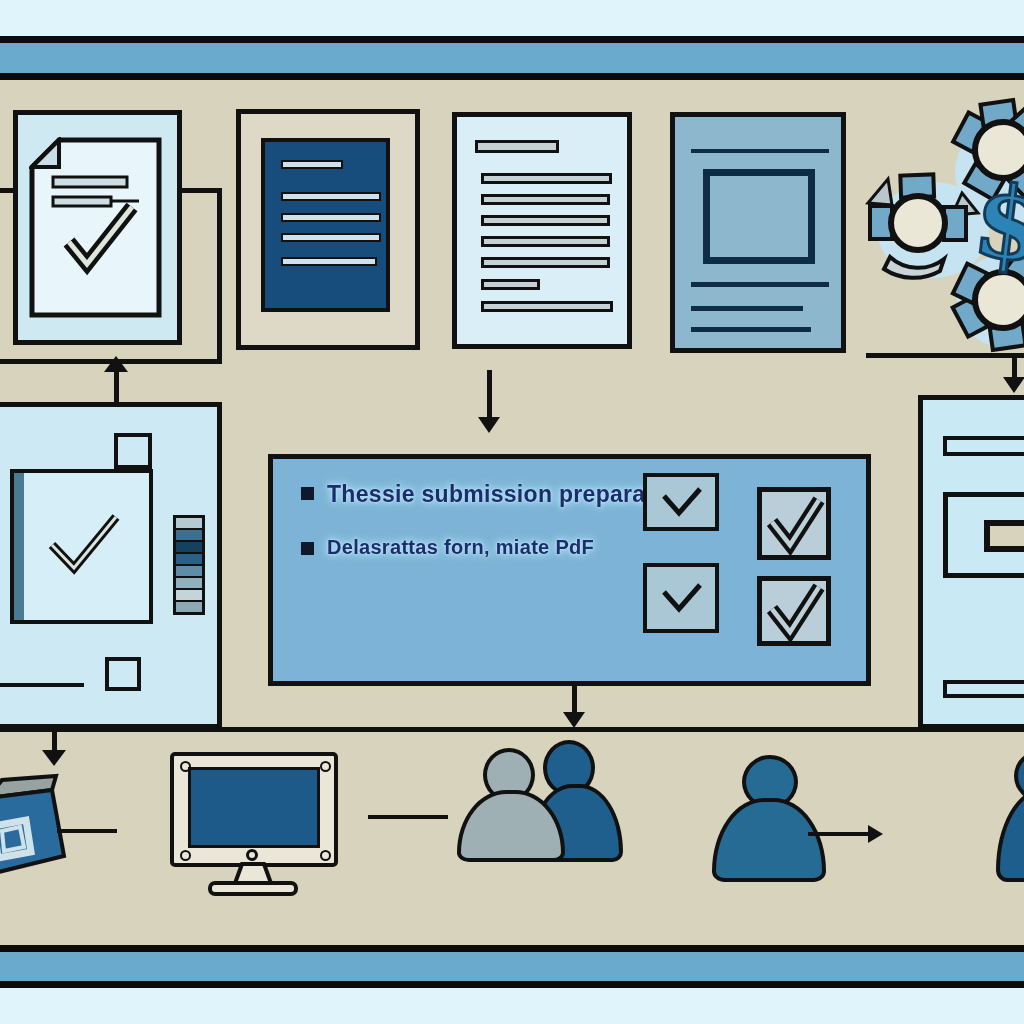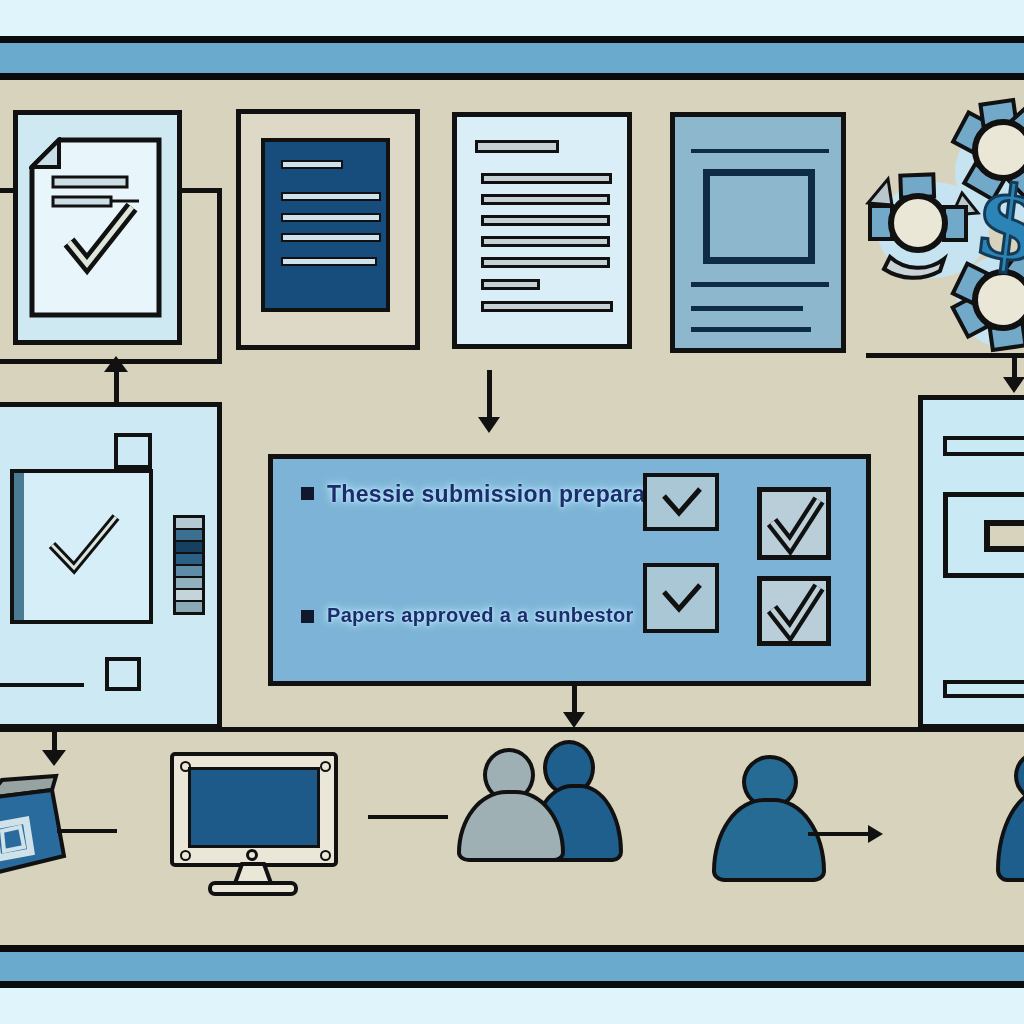--- a/index.html
+++ b/index.html
@@ -152,23 +152,23 @@
       </div>
     <div class="abs" style="left:108px;top:250px;width:36px;height:34px;border:4px solid #111;"></div>
     <div class="abs hline" style="left:-5px;top:276px;width:92px;height:4px;"></div>
   </div>
 
   <div class="abs card" style="left:268px;top:454px;width:603px;height:232px;background:#7cb3d6;">
     <div class="bullet-row" style="left:28px;top:22px;">
       <span class="bullet-sq"></span>
       <span class="bullet-text" style="font-size:23px;">Thessie submission preparation</span>
     </div>
-    <div class="bullet-row" style="left:28px;top:145px;">
+    <div class="bullet-row" style="left:28px;top:77px;">
       <span class="bullet-sq"></span>
-      <span class="bullet-text" style="font-size:20px;">Papers approved a a sunbestor</span>
+      <span class="bullet-text" style="font-size:20px;">Delasrattas forn, miate PdF</span>
     </div>
     <div class="abs cb" style="left:370px;top:14px;width:76px;height:58px;">
       <svg width="68" height="50" viewBox="0 0 68 50">
         <polyline points="17,19 32,36 53,12" fill="none" stroke="#111" stroke-width="5"></polyline>
       </svg>
     </div>
     <div class="abs cb" style="left:370px;top:104px;width:76px;height:70px;">
       <svg width="68" height="62" viewBox="0 0 68 62">
         <polyline points="17,25 32,42 53,18" fill="none" stroke="#111" stroke-width="5"></polyline>
       </svg>

